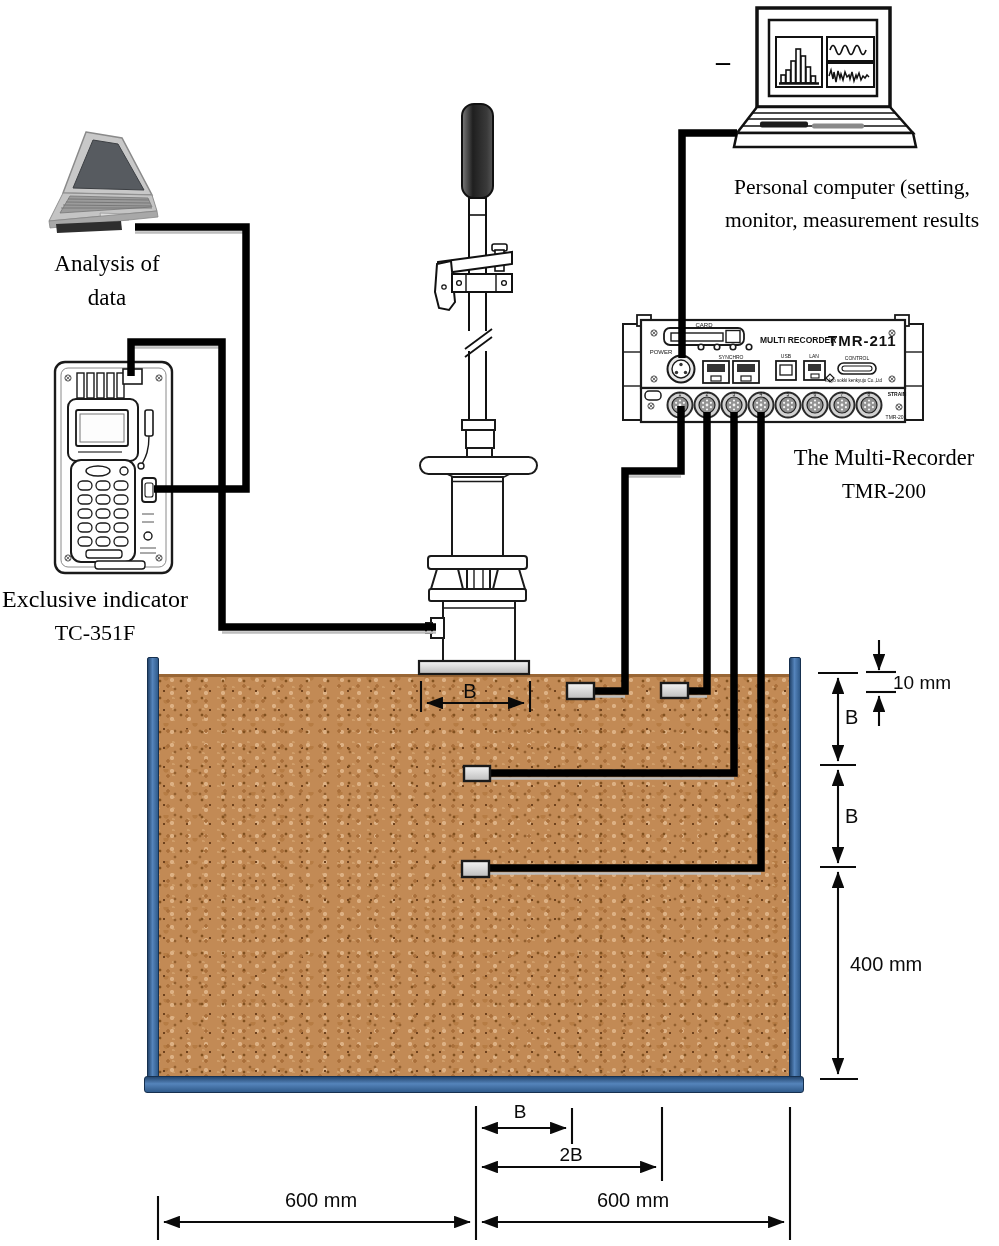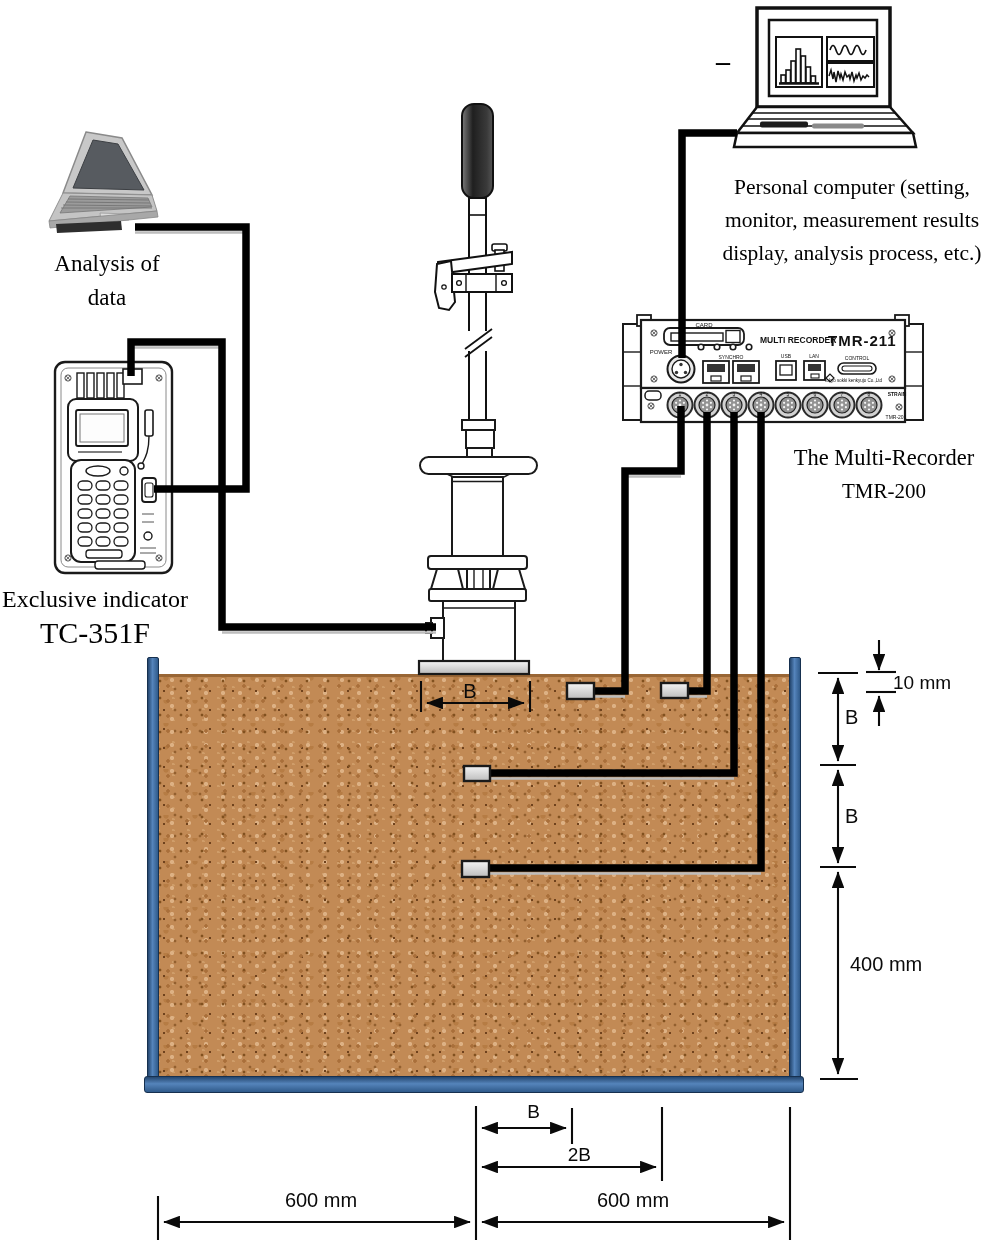--- a/index.html
+++ b/index.html
@@ -22,21 +22,21 @@
     background:linear-gradient(90deg,#24466e,#5584bb 45%,#2f5a8a);
     border:1px solid #16304f;border-radius:2px;}
   #wallB{position:absolute;left:144px;top:1076px;width:658px;height:15px;
     background:linear-gradient(180deg,#24466e,#5584bb 45%,#2f5a8a);
     border:1px solid #16304f;border-radius:3px;}
   svg{position:absolute;left:0;top:0;}
   .lbl{position:absolute;white-space:nowrap;}
   .serifcap{font-family:Liberation Serif, serif;font-size:21.5px;line-height:33px;text-align:center;}
   .big{font-size:23px;}
   .dim{font-family:"Liberation Sans",sans-serif;font-size:20px;color:#0a0a0a;text-align:center;}
-  .dim.small{font-size:19px;text-align:right;}
+  .dim.small{font-size:19px;}
   .line{stroke:#0a0a0a;stroke-width:2.1;fill:none;}
   .art{stroke:#1a1a1a;stroke-width:2;fill:#fff;}
   .thin{stroke:#1a1a1a;stroke-width:1.4;fill:none;}
   .cable{stroke:#000;stroke-width:7.5;fill:none;}
   .cshadow{stroke:#bdbdbd;stroke-width:2.5;fill:none;}
   text{font-family:"Liberation Sans",sans-serif;fill:#111;}
   .t4{font-size:4.5px;} .t5{font-size:5px;} .t6{font-size:6px;}
   .t9{font-size:8.5px;font-weight:bold;} .t15{font-size:15px;font-weight:bold;letter-spacing:1px;}
 </style>
 </head>
@@ -384,24 +384,23 @@
       <line class="line" x1="790" y1="1107" x2="790" y2="1240"></line>
       <line class="line" x1="482" y1="1222" x2="784" y2="1222" marker-start="url(#ah)" marker-end="url(#ah)"></line>
     </g>
   </svg>
 
   <div class="lbl serifcap big" style="left:32px;top:247px;width:150px;text-align:center;">Analysis of</div>
   <div class="lbl serifcap big" style="left:32px;top:281px;width:150px;">data</div>
 
   <div class="lbl serifcap" style="left:705px;top:171px;width:294px;">Personal computer (setting,</div>
   <div class="lbl serifcap" style="left:705px;top:204px;width:294px;">monitor, measurement results</div>
-  <div class="lbl serifcap" style="left:705px;top:237px;width:294px;">display, analysis process, etc.)</div>
 
   <div class="lbl serifcap" style="left:0px;top:583px;width:190px;font-size:24px;">Exclusive indicator</div>
-  <div class="lbl serifcap" style="left:0px;top:616px;width:190px;font-size:30px;">TC-351F</div>
+  <div class="lbl serifcap" style="left:0px;top:616px;width:190px;font-size:22px;">TC-351F</div>
 
   <div class="lbl serifcap" style="left:778px;top:441px;width:212px;font-size:22.5px;">The Multi-Recorder</div>
   <div class="lbl serifcap" style="left:778px;top:475px;width:212px;font-size:21px;">TMR-200</div>
 
   <div class="lbl" style="left:716px;top:45px;font:bold 28px 'Liberation Serif',serif;">–</div>
 
   <div class="lbl dim" style="left:450px;top:680px;width:40px;">B</div>
   <div class="lbl dim small" style="left:893px;top:672px;">10 mm</div>
   <div class="lbl dim" style="left:845px;top:706px;">B</div>
   <div class="lbl dim" style="left:845px;top:805px;">B</div>

